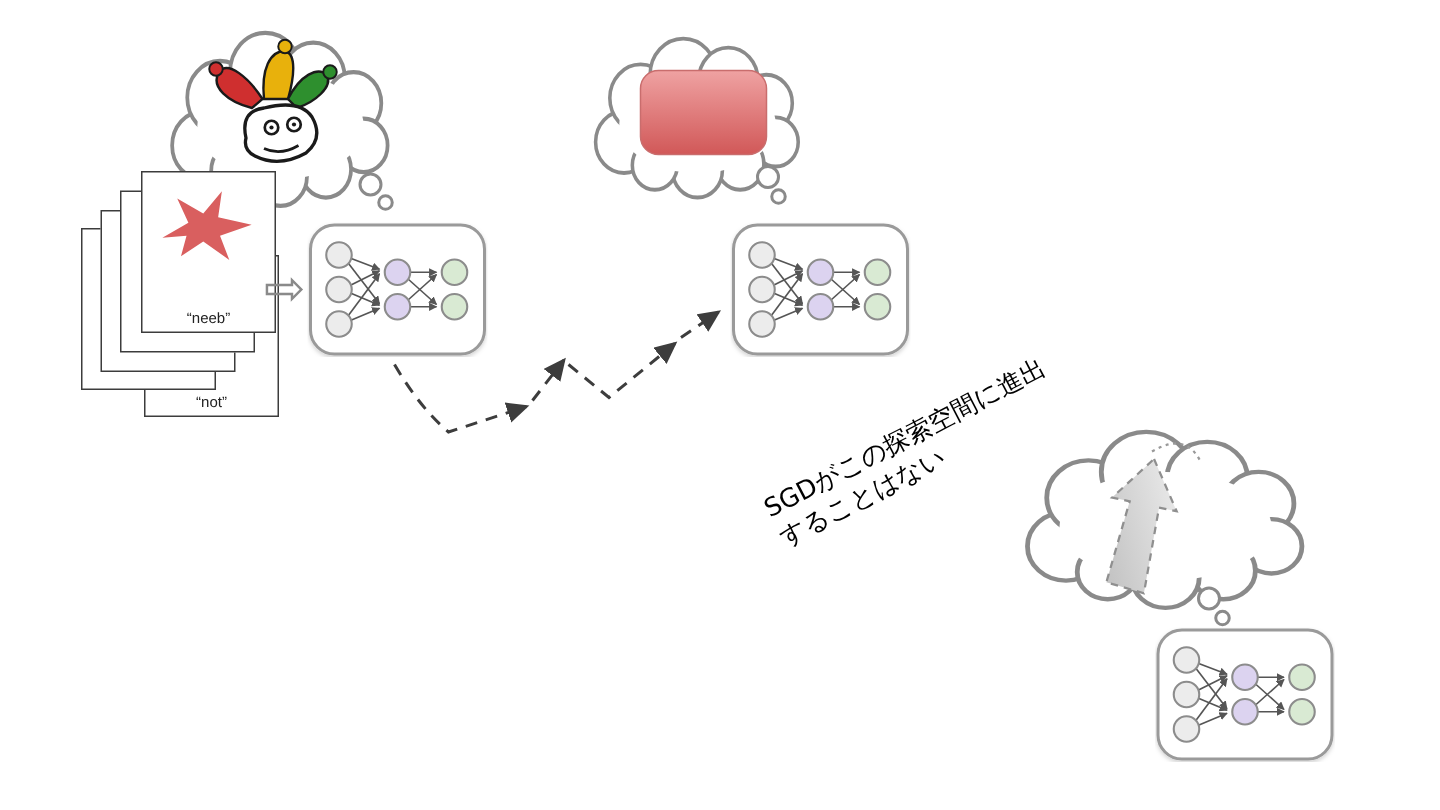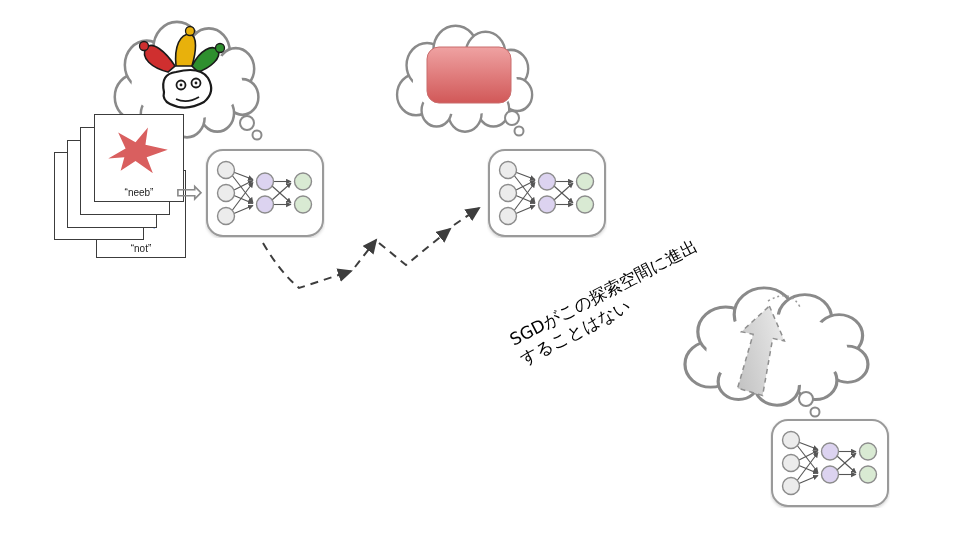--- a/index.html
+++ b/index.html
@@ -4,21 +4,21 @@
 <style>
   html,body{margin:0;padding:0;background:#fff;}
   .stage{
     position:relative;width:960px;height:540px;background:#ffffff;overflow:hidden;
     font-family:"Liberation Sans","DejaVu Sans",sans-serif;
   }
   svg.art{position:absolute;left:0;top:0;}
   
   .cards{position:absolute;left:52px;top:114px;width:140px;height:152px;}
   .card{
-    position:absolute;width:90px;height:88px;background:#ffffff;
+    position:absolute;width:90px;height:108px;background:#ffffff;
     border:1.5px solid #3c3c3c;box-sizing:border-box;
   }
   .card .bird{position:absolute;left:12px;top:11px;}
   .caption{
     position:absolute;bottom:3px;left:0;right:0;text-align:center;
     font-size:10px;color:#222;
   }
   
   .big-arrow{
     position:absolute;left:176px;top:175px;font-size:33px;line-height:1;

